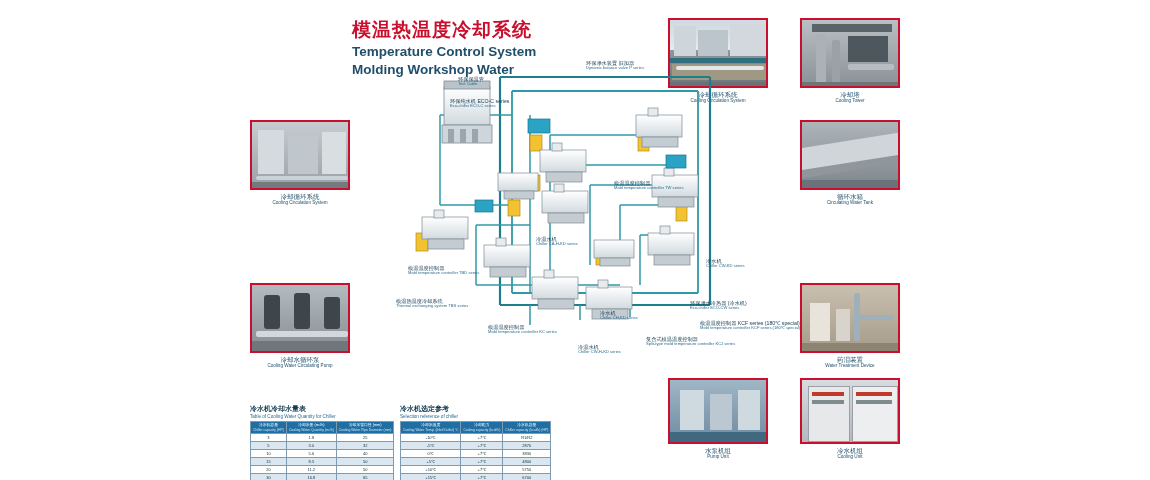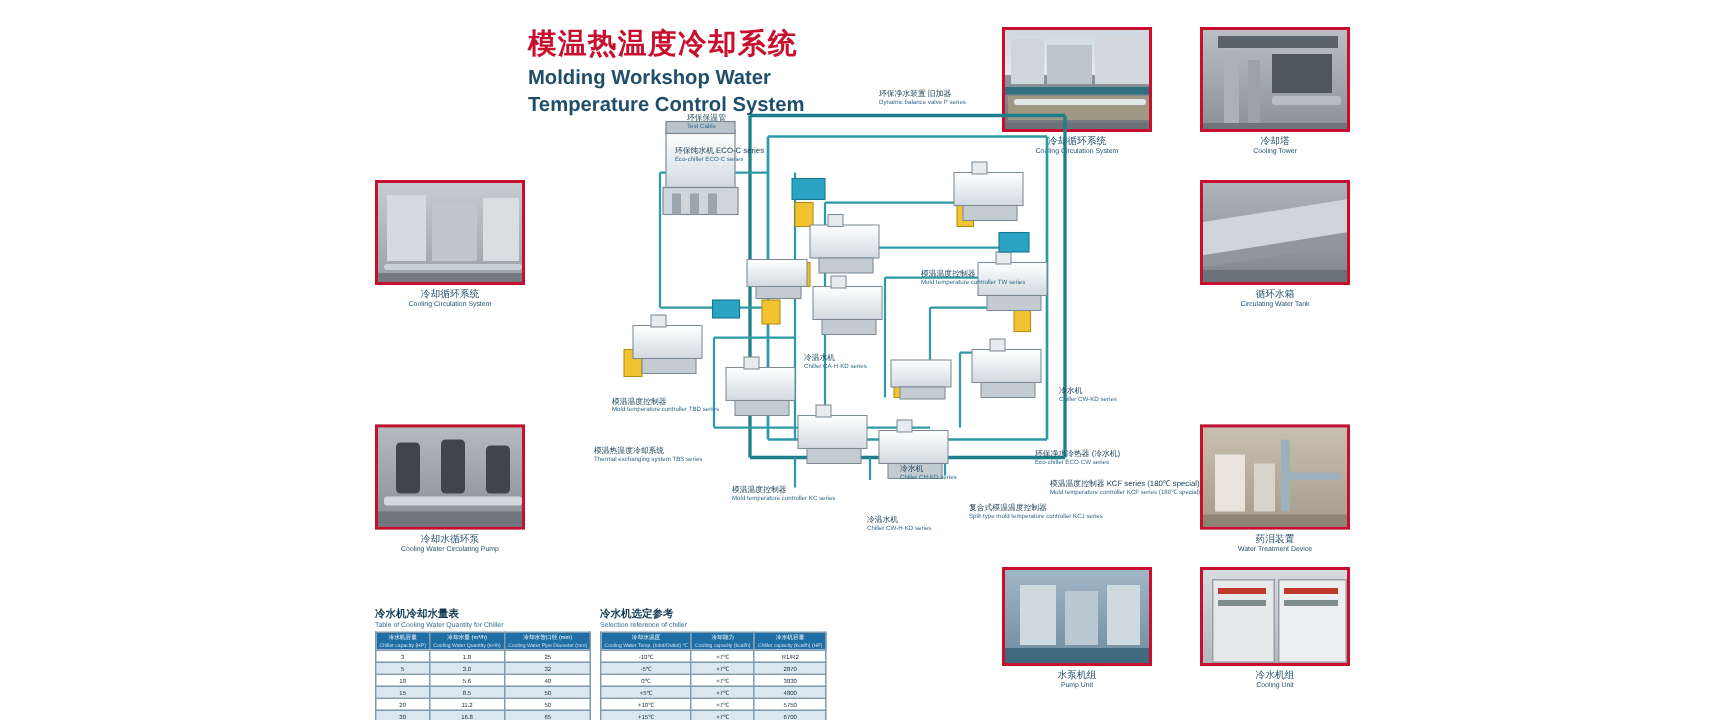--- a/index.html
+++ b/index.html
@@ -127,22 +127,22 @@
   table.data tbody tr:nth-child(odd) td  { background: #ffffff; }
   .sub { font-size: 3.4px; display:block; color:#cfe2f0; }
 </style>
 </head>
 <body>
 
 <div id="stage">
 
   <div class="title-block">
     <div class="title-cn">模温热温度冷却系统</div>
+    <div class="title-en">Temperature Control System</div>
     <div class="title-en">Molding Workshop Water</div>
-    <div class="title-en">Temperature Control System</div>
   </div>
 
   <div class="photo-card" style="left:668px; top:18px; width:100px;">
     <div class="photo-frame" style="width:100px; height:70px;">
       <div class="ph-sky"></div>
       <div class="ph-grnd"></div>
       <div class="ph-bar" style="left:4px; top:6px; width:22px; height:30px; background:#cfd6db;"></div>
       <div class="ph-bar" style="left:28px; top:10px; width:30px; height:26px; background:#bcc5cb;"></div>
       <div class="ph-bar" style="left:60px; top:4px; width:36px; height:32px; background:#d2d8dd;"></div>
       <div class="ph-dark" style="left:0; top:38px; width:100px; height:5px; background:#2f6f7f;"></div>

